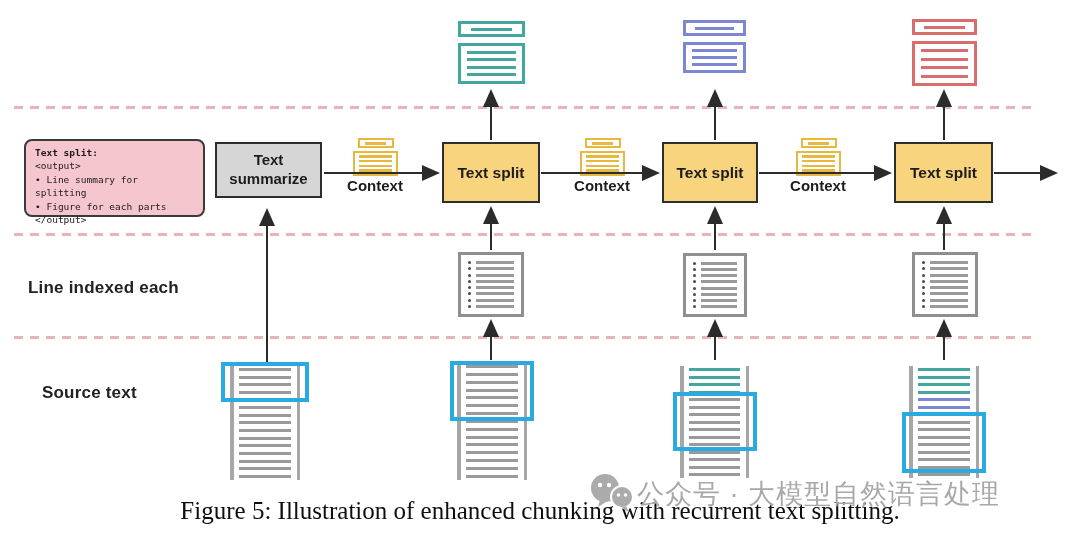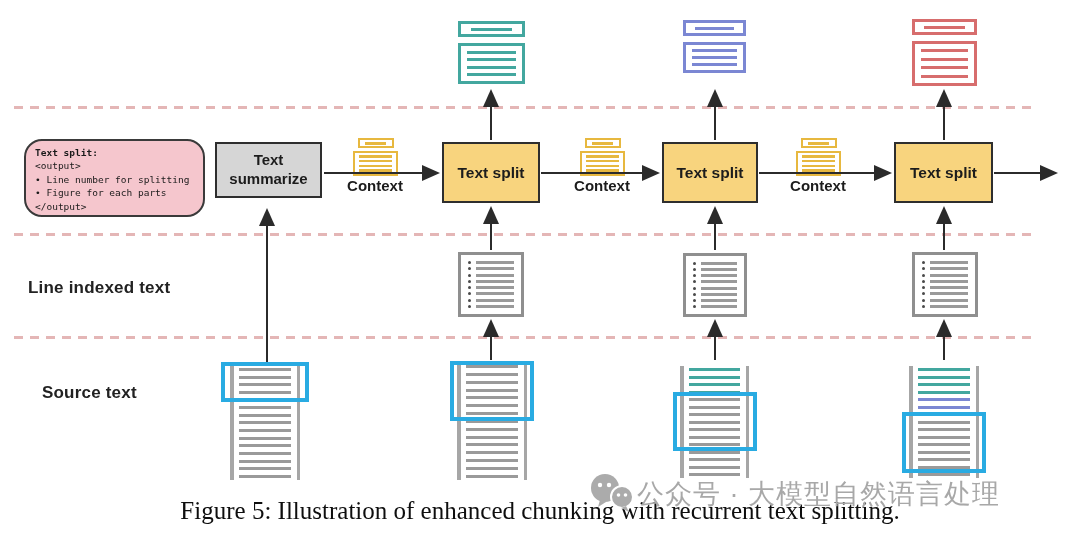--- a/index.html
+++ b/index.html
@@ -8,21 +8,21 @@
     position:relative; width:1080px; height:541px; background:#ffffff;
     font-family:"Liberation Sans", sans-serif; overflow:hidden;
   }
   
   .row-label { position:absolute; font-size:17px; font-weight:600; color:#222; letter-spacing:.2px; }
   
   .dashline { position:absolute; left:14px; width:1023px; height:3px;
     background:repeating-linear-gradient(90deg,#e4b6b6 0 9px, transparent 9px 16px); }
   
   .prompt-box { position:absolute; left:24px; top:139px; width:181px; height:78px;
-    background:#f5c6cd; border:2px solid #3a3a3a; border-radius:18px; padding:5px 8px 4px 9px;
+    background:#f5c6cd; border:2px solid #3a3a3a; border-radius:8px; padding:5px 8px 4px 9px;
     font-family:"DejaVu Sans Mono", monospace; font-size:9.5px; line-height:1.42; color:#1a1a1a; }
   .prompt-box .pb-title { font-weight:bold; }
   
   .proc-box { position:absolute; border:2px solid #2e2e2e; display:flex; align-items:center;
     justify-content:center; text-align:center; font-weight:600; color:#1c1c1c; }
   .summarize { left:215px; top:142px; width:107px; height:56px; background:#d6d6d6; font-size:15px; line-height:1.25; }
   .split { background:#f8d47e; font-size:15.5px; }
   .split1 { left:442px; top:142px; width:98px; height:61px; }
   .split2 { left:662px; top:142px; width:96px; height:61px; }
   .split3 { left:894px; top:142px; width:99px; height:61px; }
@@ -66,21 +66,21 @@
     font-family:"Liberation Serif", serif; font-size:25px; color:#0e0e0e; }
   .watermark { position:absolute; left:590px; top:473px; display:flex; align-items:center; z-index:4; }
   .watermark .wm-text { font-size:27px; color:#a8a8a8; letter-spacing:1px; 
     font-family:"Liberation Sans", sans-serif; }
 </style>
 </head>
 <body>
 
 <div id="canvas">
 
-  <div class="row-label" style="left:28px; top:278px;">Line indexed text</div>
+  <div class="row-label" style="left:28px; top:278px;">Line indexed each</div>
   <div class="row-label" style="left:42px; top:383px;">Source text</div>
 
   <div class="dashline" style="top:106px;"></div>
   <div class="dashline" style="top:233px;"></div>
   <div class="dashline" style="top:336px;"></div>
 
   <div class="chunk-icon big-chunk teal" style="left:458px; top:21px;">
     <span class="t">
         <i></i>
       </span>
@@ -109,21 +109,21 @@
         <span class="bl"></span>
         <span class="bl"></span>
         <span class="bl"></span>
         <span class="bl"></span>
       </span>
   </div>
 
   <div class="prompt-box">
     <div class="pb-title">Text split:</div>
     <div>&lt;output&gt;</div>
-    <div>• Line number for splitting</div>
+    <div>• Line summary for splitting</div>
     <div>• Figure for each parts</div>
     <div>&lt;/output&gt;</div>
   </div>
 
   <div class="proc-box summarize">Text summarize</div>
   <div class="proc-box split split1">Text split</div>
   <div class="proc-box split split2">Text split</div>
   <div class="proc-box split split3">Text split</div>
 
   <div class="chunk-icon ctx-icon yel" style="left:353px; top:138px;">

